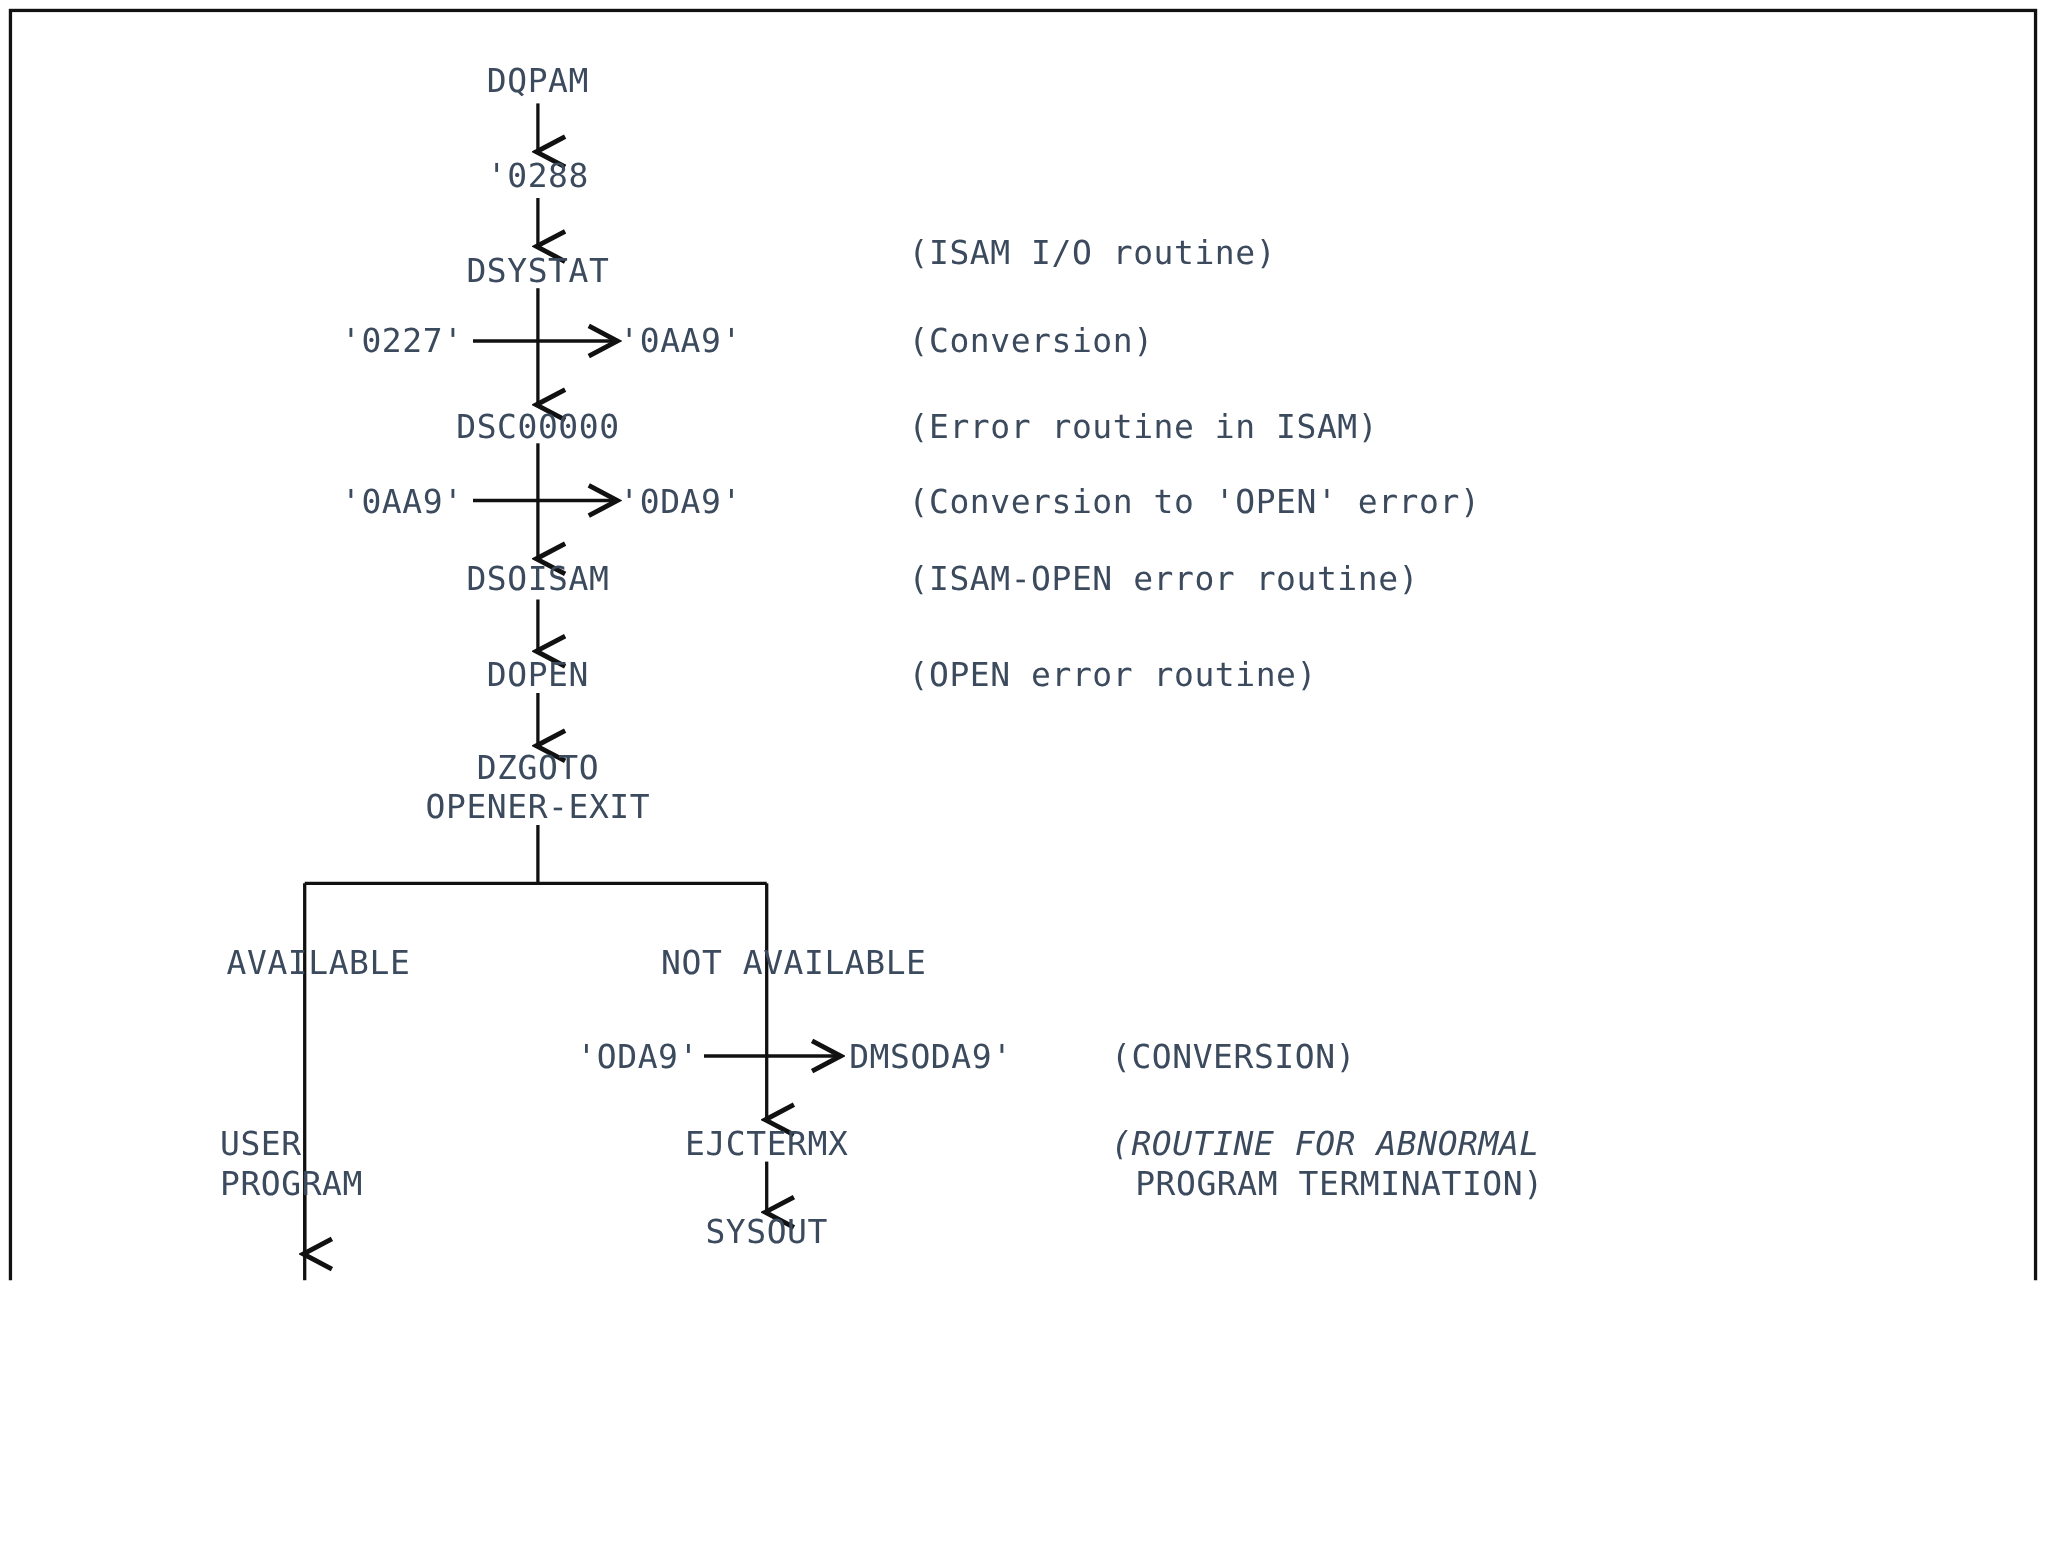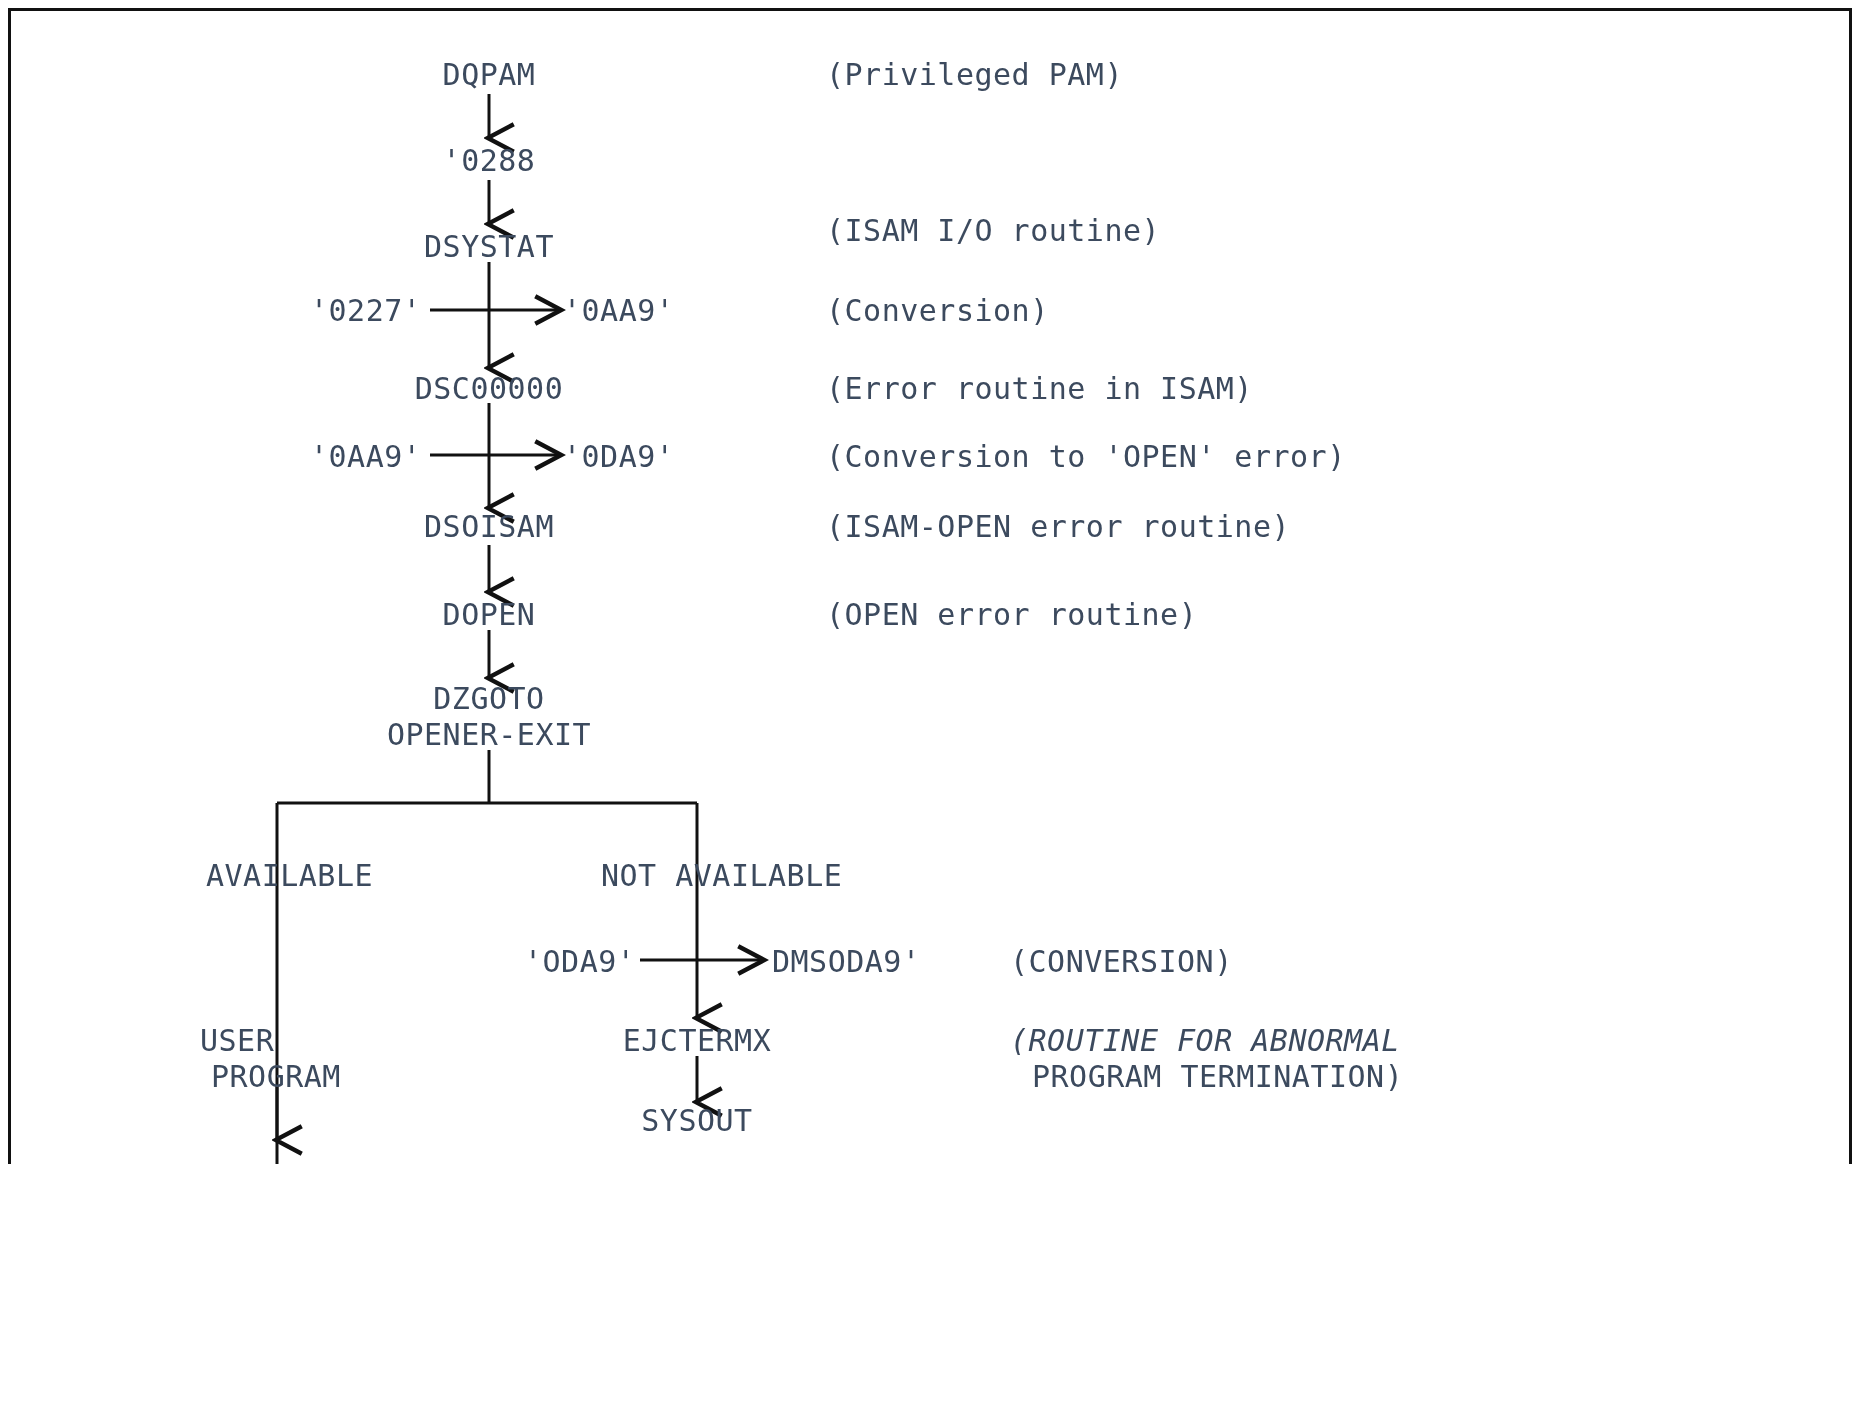--- a/index.html
+++ b/index.html
@@ -118,27 +118,26 @@
   <div class="lbl" style="left:563px; top:438px;">'0DA9'</div>
 
   <div class="lbl" style="left:524px; top:943px;">'ODA9'</div>
   <div class="lbl" style="left:772px; top:943px;">DMSODA9'</div>
 
   <div class="lbl" style="left:206px; top:857px;">AVAILABLE</div>
 
   <div class="lbl" style="left:601px; top:857px;">NOT AVAILABLE</div>
 
   <div class="lbl" style="left:200px; top:1022px;">USER</div>
-  <div class="lbl" style="left:211px; top:1058px;text-align:right;">PROGRAM</div>
+  <div class="lbl" style="left:200px; top:1058px;text-align:right;">PROGRAM</div>
 
   <div class="lbl ctr" style="left:697px; top:1022px;">EJCTERMX</div>
 
   <div class="lbl ctr" style="left:697px; top:1102px;">SYSOUT</div>
 
-  <div class="lbl" style="left:826px; top:56px;">(Privileged PAM)</div>
 
   <div class="lbl" style="left:826px; top:212px;">(ISAM I/O routine)</div>
 
   <div class="lbl" style="left:826px; top:292px;">(Conversion)</div>
 
   <div class="lbl" style="left:826px; top:370px;">(Error routine in ISAM)</div>
 
   <div class="lbl" style="left:826px; top:438px;">(Conversion to 'OPEN' error)</div>
 
   <div class="lbl" style="left:826px; top:596px;">(OPEN error routine)</div>

